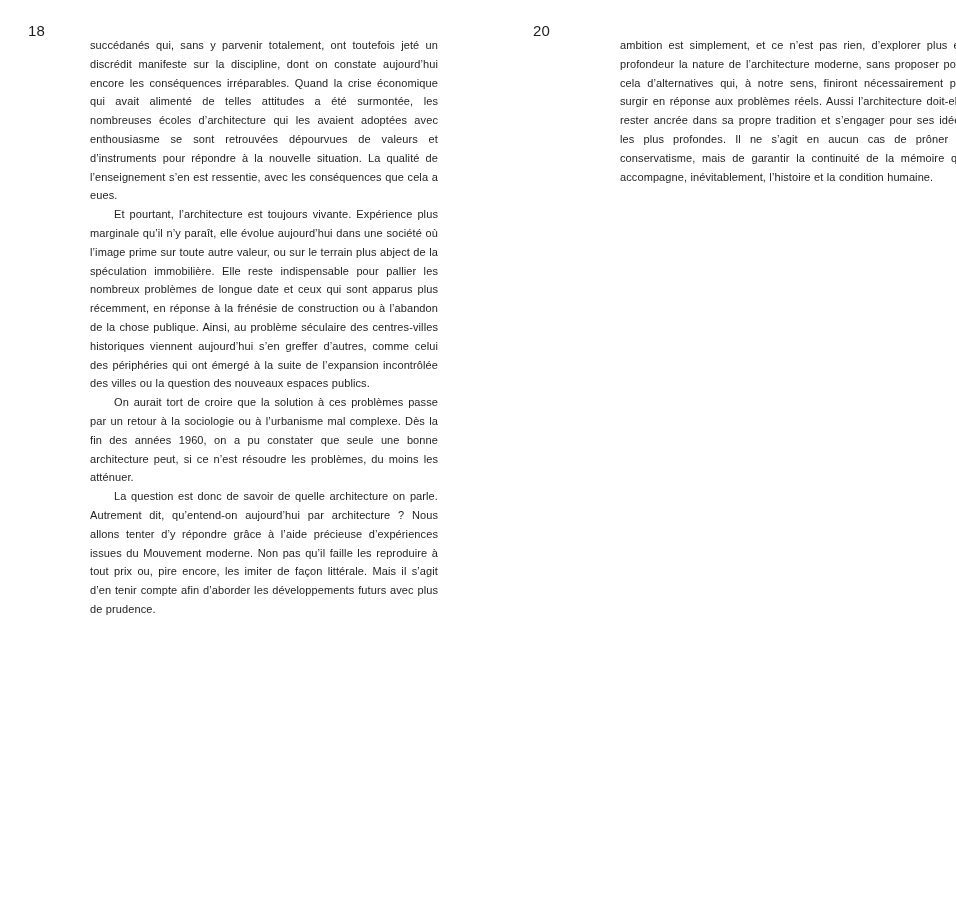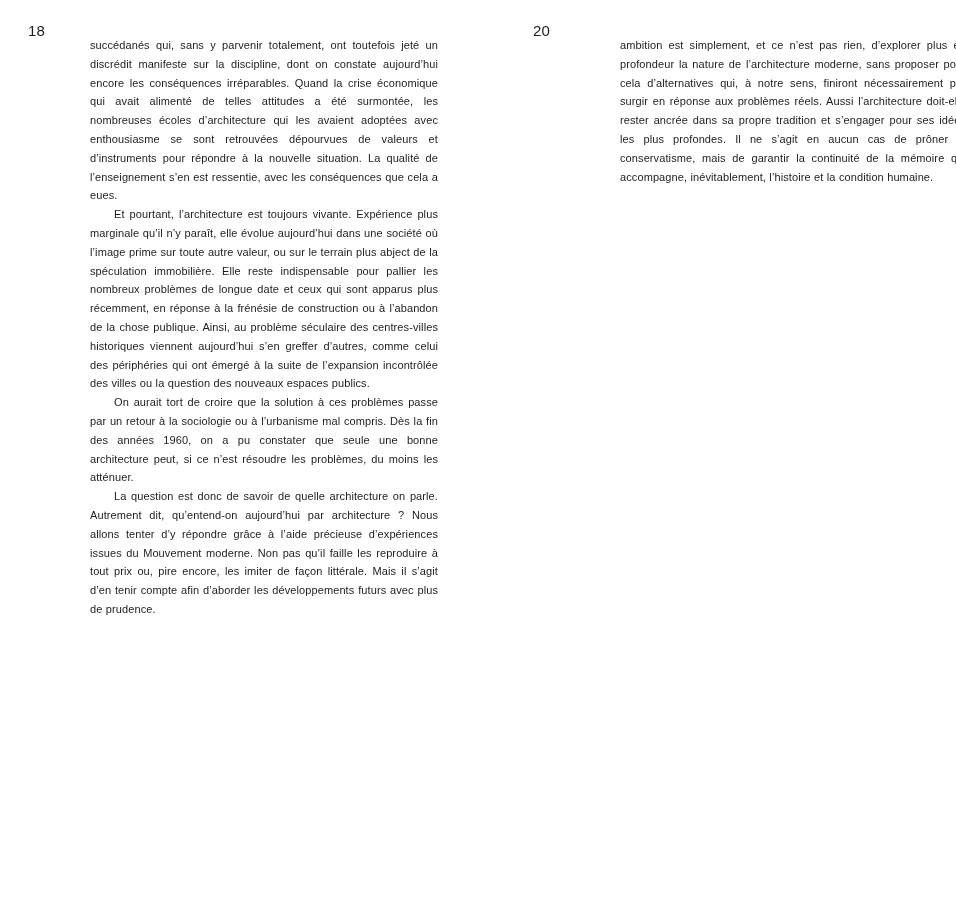--- a/index.html
+++ b/index.html
@@ -53,21 +53,21 @@
 </head>
 <body>
 
 <div class="spread">
 
   <div class="page-number page-number-left">18</div>
 
   <div class="text-column text-column-left">
     <p class="no-indent">succédanés qui, sans y parvenir totalement, ont toutefois jeté un discrédit manifeste sur la discipline, dont on constate aujourd’hui encore les conséquences irréparables. Quand la crise économique qui avait alimenté de telles attitudes a été surmontée, les nombreuses écoles d’architecture qui les avaient adoptées avec enthousiasme se sont retrouvées dépourvues de valeurs et d’instruments pour répondre à la nouvelle situation. La qualité de l’enseignement s’en est ressentie, avec les conséquences que cela a eues.</p>
     <p>Et pourtant, l’architecture est toujours vivante. Expérience plus marginale qu’il n’y paraît, elle évolue aujourd’hui dans une société où l’image prime sur toute autre valeur, ou sur le terrain plus abject de la spéculation immobilière. Elle reste indispensable pour pallier les nombreux problèmes de longue date et ceux qui sont apparus plus récemment, en réponse à la frénésie de construction ou à l’abandon de la chose publique. Ainsi, au problème séculaire des centres-villes historiques viennent aujourd’hui s’en greffer d’autres, comme celui des périphéries qui ont émergé à la suite de l’expansion incontrôlée des villes ou la question des nouveaux espaces publics.</p>
-    <p>On aurait tort de croire que la solution à ces problèmes passe par un retour à la sociologie ou à l’urbanisme mal compris. Dès la fin des années 1960, on a pu constater que seule une bonne architecture peut, si ce n’est résoudre les problèmes, du moins les atténuer.</p>
+    <p>On aurait tort de croire que la solution à ces problèmes passe par un retour à la sociologie ou à l’urbanisme mal complexe. Dès la fin des années 1960, on a pu constater que seule une bonne architecture peut, si ce n’est résoudre les problèmes, du moins les atténuer.</p>
     <p>La question est donc de savoir de quelle architecture on parle. Autrement dit, qu’entend-on aujourd’hui par architecture&nbsp;? Nous allons tenter d’y répondre grâce à l’aide précieuse d’expériences issues du Mouvement moderne. Non pas qu’il faille les reproduire à tout prix ou, pire encore, les imiter de façon littérale. Mais il s’agit d’en tenir compte afin d’aborder les développements futurs avec plus de prudence.</p>
   </div>
 
   <div class="page-number page-number-right">20</div>
 
   <div class="text-column text-column-right">
     <p class="no-indent">ambition est simplement, et ce n’est pas rien, d’explorer plus en profondeur la nature de l’architecture moderne, sans proposer pour cela d’alternatives qui, à notre sens, finiront nécessairement par surgir en réponse aux problèmes réels. Aussi l’architecture doit-elle rester ancrée dans sa propre tradition et s’engager pour ses idées les plus profondes. Il ne s’agit en aucun cas de prôner le conservatisme, mais de garantir la continuité de la mémoire qui accompagne, inévitablement, l’histoire et la condition humaine.</p>
   </div>
 
 </div>

